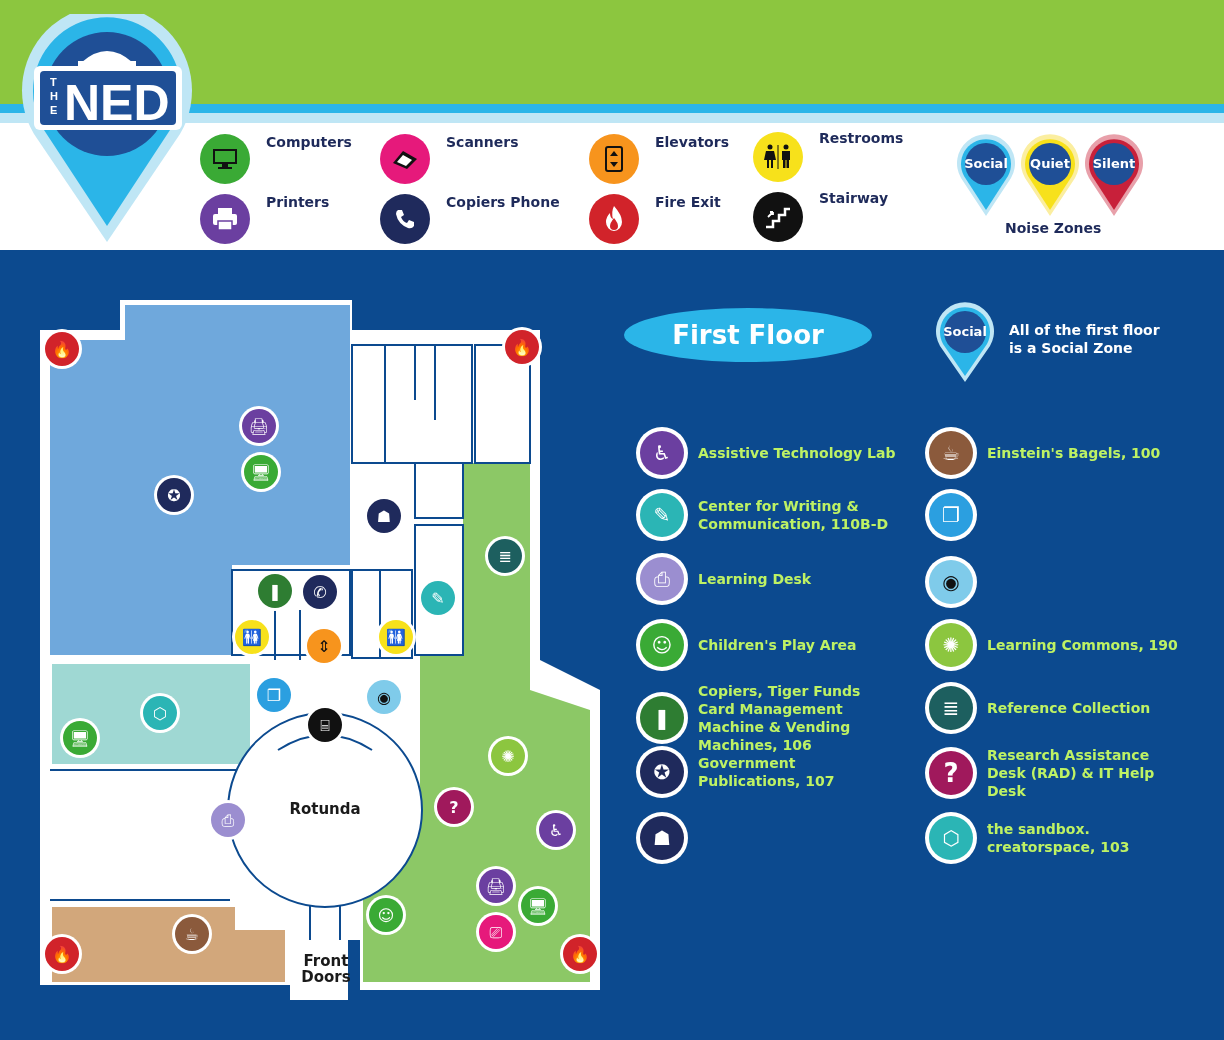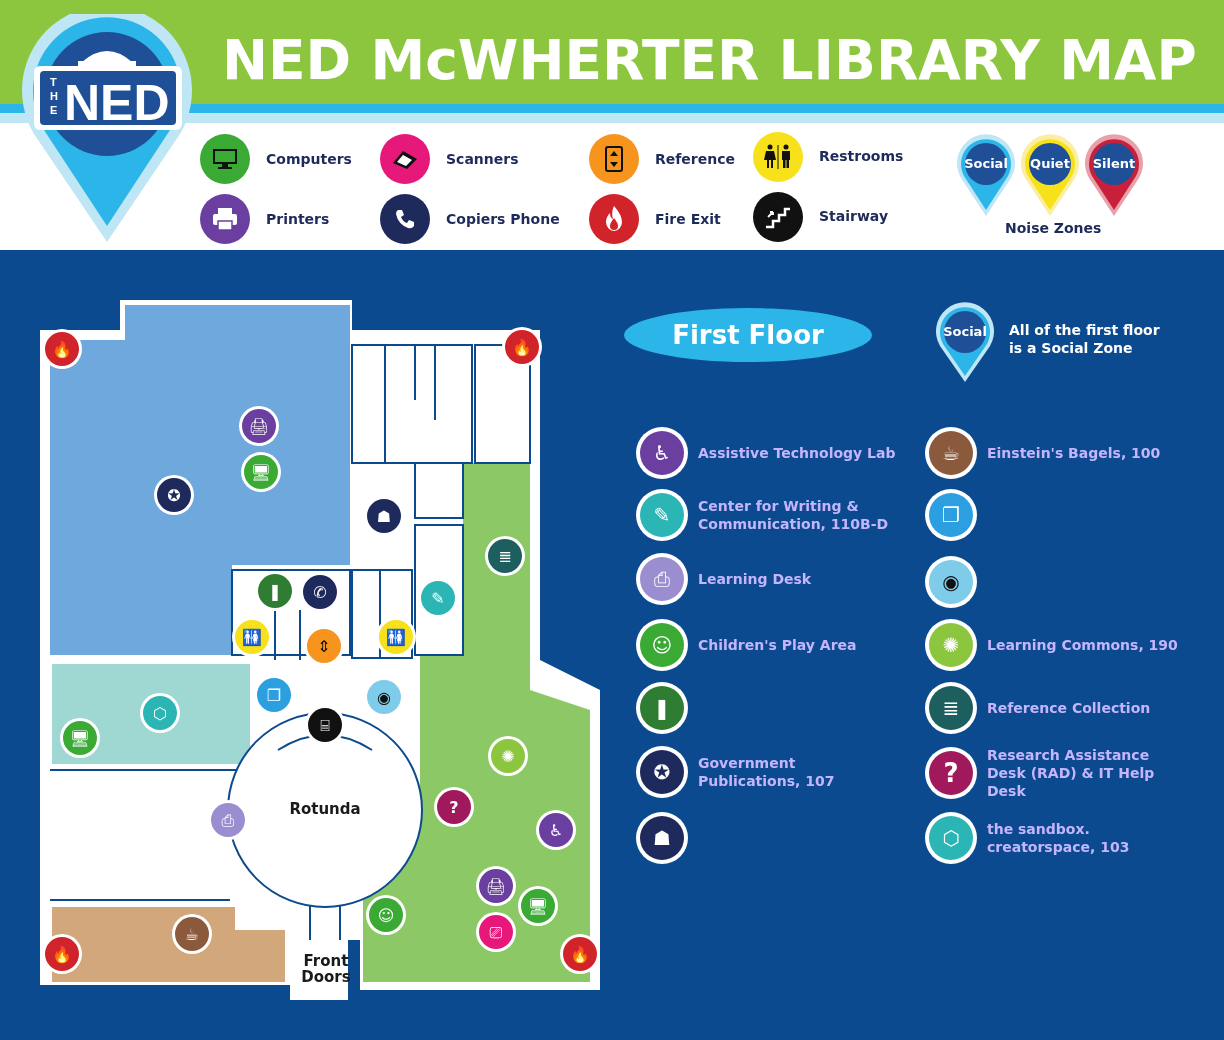--- a/index.html
+++ b/index.html
@@ -3,45 +3,44 @@
 <meta charset="utf-8">
 <style>
   * { box-sizing: border-box; margin: 0; padding: 0; }
   body { width: 1224px; height: 1040px; overflow: hidden; font-family: "DejaVu Sans", sans-serif; background: #0c4a8f; position: relative; }
   .header { position: absolute; left: 0; top: 0; width: 1224px; height: 250px; background: #fff; }
   .header .green { position: absolute; left: 0; top: 0; width: 1224px; height: 104px; background: #8cc63f; }
   .header .cyan { position: absolute; left: 0; top: 104px; width: 1224px; height: 9px; background: #2bb5e8; }
   .header .lightcyan { position: absolute; left: 0; top: 113px; width: 1224px; height: 10px; background: #bfe6f5; }
   .title { position: absolute; left: 222px; top: 28px; font-size: 55px; font-weight: bold; color: #fff; letter-spacing: 0px; white-space: nowrap; }
   .logo { position: absolute; left: 20px; top: 14px; width: 175px; height: 230px; }
-  .leg { position: absolute; display: flex; align-items: center; }
+  .leg { position: absolute; display: flex; }
   .leg .ic { width: 50px; height: 50px; border-radius: 50%; display: flex; align-items: center; justify-content: center; color: #fff; font-size: 22px; flex-shrink: 0; }
   .leg .lbl { margin-left: 16px; font-size: 14px; font-weight: bold; color: #1e2a5a; white-space: nowrap; }
   .pin { position: absolute; }
   .noise-title { position: absolute; left: 1005px; top: 220px; font-size: 14px; font-weight: bold; color: #1e2a5a; text-align: right; }
   .main { position: absolute; left: 0; top: 250px; width: 1224px; height: 790px; background: #0c4a8f; }
   .floor-pill { position: absolute; left: 624px; top: 308px; width: 248px; height: 54px; border-radius: 50%; background: #2bb5e8; color: #fff; font-size: 26px; font-weight: bold; display: flex; align-items: center; justify-content: center; }
   .social-note { position: absolute; left: 1009px; top: 321px; font-size: 14px; font-weight: bold; color: #fff; line-height: 18px; width: 160px; }
   .key { position: absolute; display: flex; align-items: center; }
   .key .ring { width: 52px; height: 52px; border-radius: 50%; background: #fff; display: flex; align-items: center; justify-content: center; flex-shrink: 0; }
   .key .inner { width: 44px; height: 44px; border-radius: 50%; display: flex; align-items: center; justify-content: center; color: #fff; font-size: 20px; }
-  .key .txt { margin-left: 10px; font-size: 14px; font-weight: bold; color: #c4b5fd; line-height: 18px; width: 200px; }
+  .key .txt { margin-left: 10px; font-size: 14px; font-weight: bold; color: #bef264; line-height: 18px; width: 200px; }
   .mapsvg { position: absolute; left: 0; top: 0; }
   .mi { position: absolute; width: 40px; height: 40px; border-radius: 50%; background: #fff; display: flex; align-items: center; justify-content: center; }
   .mi .inner { width: 34px; height: 34px; border-radius: 50%; display: flex; align-items: center; justify-content: center; color: #fff; font-size: 16px; }
   .maptxt { position: absolute; font-size: 15px; font-weight: bold; color: #1a1a1a; text-align: center; line-height: 16px; }
 </style>
 </head>
 <body>
 
 <div class="header">
   <div class="green"></div>
   <div class="cyan"></div>
   <div class="lightcyan"></div>
-  <div class="title">NED McWHERTER LIBRARY MAP</div>
 </div>
 
 <svg class="logo" viewBox="0 0 175 230">
   <path d="M87 228 L14 120 A85 85 0 1 1 160 120 Z" fill="#bfe6f5"></path>
   <path d="M87 212 L24 116 A74 74 0 1 1 150 116 Z" fill="#2bb5e8"></path>
   <circle cx="87" cy="80" r="62" fill="#1f4f96"></circle>
   <rect x="14" y="52" width="148" height="64" rx="6" fill="#fff"></rect>
   <rect x="20" y="57" width="136" height="54" rx="4" fill="#1f4f96"></rect>
   <path d="M62 48 Q87 26 112 48 Z" fill="#fff"></path>
   <rect x="58" y="47" width="58" height="5" fill="#fff"></rect>
@@ -90,21 +89,21 @@
   <span class="lbl">Copiers Phone</span>
 </div>
 <div class="leg" style="left:589px;top:134px;">
   <div class="ic" style="background:#f7941d;">
     <svg width="18" height="26" viewBox="0 0 18 26">
         <rect x="1" y="1" width="16" height="24" rx="2" fill="none" stroke="#111" stroke-width="2"></rect>
         <path d="M9 5 L13 10 L5 10 Z" fill="#111"></path>
         <path d="M9 21 L13 16 L5 16 Z" fill="#111"></path>
       </svg>
   </div>
-  <span class="lbl">Reference</span>
+  <span class="lbl">Elevators</span>
 </div>
 <div class="leg" style="left:589px;top:194px;">
   <div class="ic" style="background:#d1232a;">
     <svg width="22" height="28" viewBox="0 0 22 28">
         <path d="M11 1 Q19 10 19 17 A8 9 0 0 1 3 17 Q3 12 7 8 Q7 13 10 14 Q8 7 11 1 Z" fill="#fff"></path>
         <path d="M11 13 Q15 18 15 21 A4 4 0 0 1 7 21 Q7 18 11 13 Z" fill="#d1232a"></path>
       </svg>
   </div>
   <span class="lbl">Fire Exit</span>
 </div>
@@ -312,20 +311,21 @@
 <div class="key" style="left:636px;top:619px;">
     <div class="ring">
       <div class="inner" style="background:#3aaa35;">☺</div>
     </div>
     <span class="txt">Children's Play Area</span>
   </div>
 <div class="key" style="left:636px;top:682px;">
     <div class="ring">
       <div class="inner" style="background:#2e7d32;">❚</div>
     </div>
+    <span class="txt">Copiers, Tiger Funds Card Management Machine &amp; Vending Machines, 106</span>
   </div>
 <div class="key" style="left:636px;top:746px;">
     <div class="ring">
       <div class="inner" style="background:#1f2a5c;">✪</div>
     </div>
     <span class="txt">Government Publications, 107</span>
   </div>
 <div class="key" style="left:636px;top:812px;">
     <div class="ring">
       <div class="inner" style="background:#1f2a5c;">☗</div>

